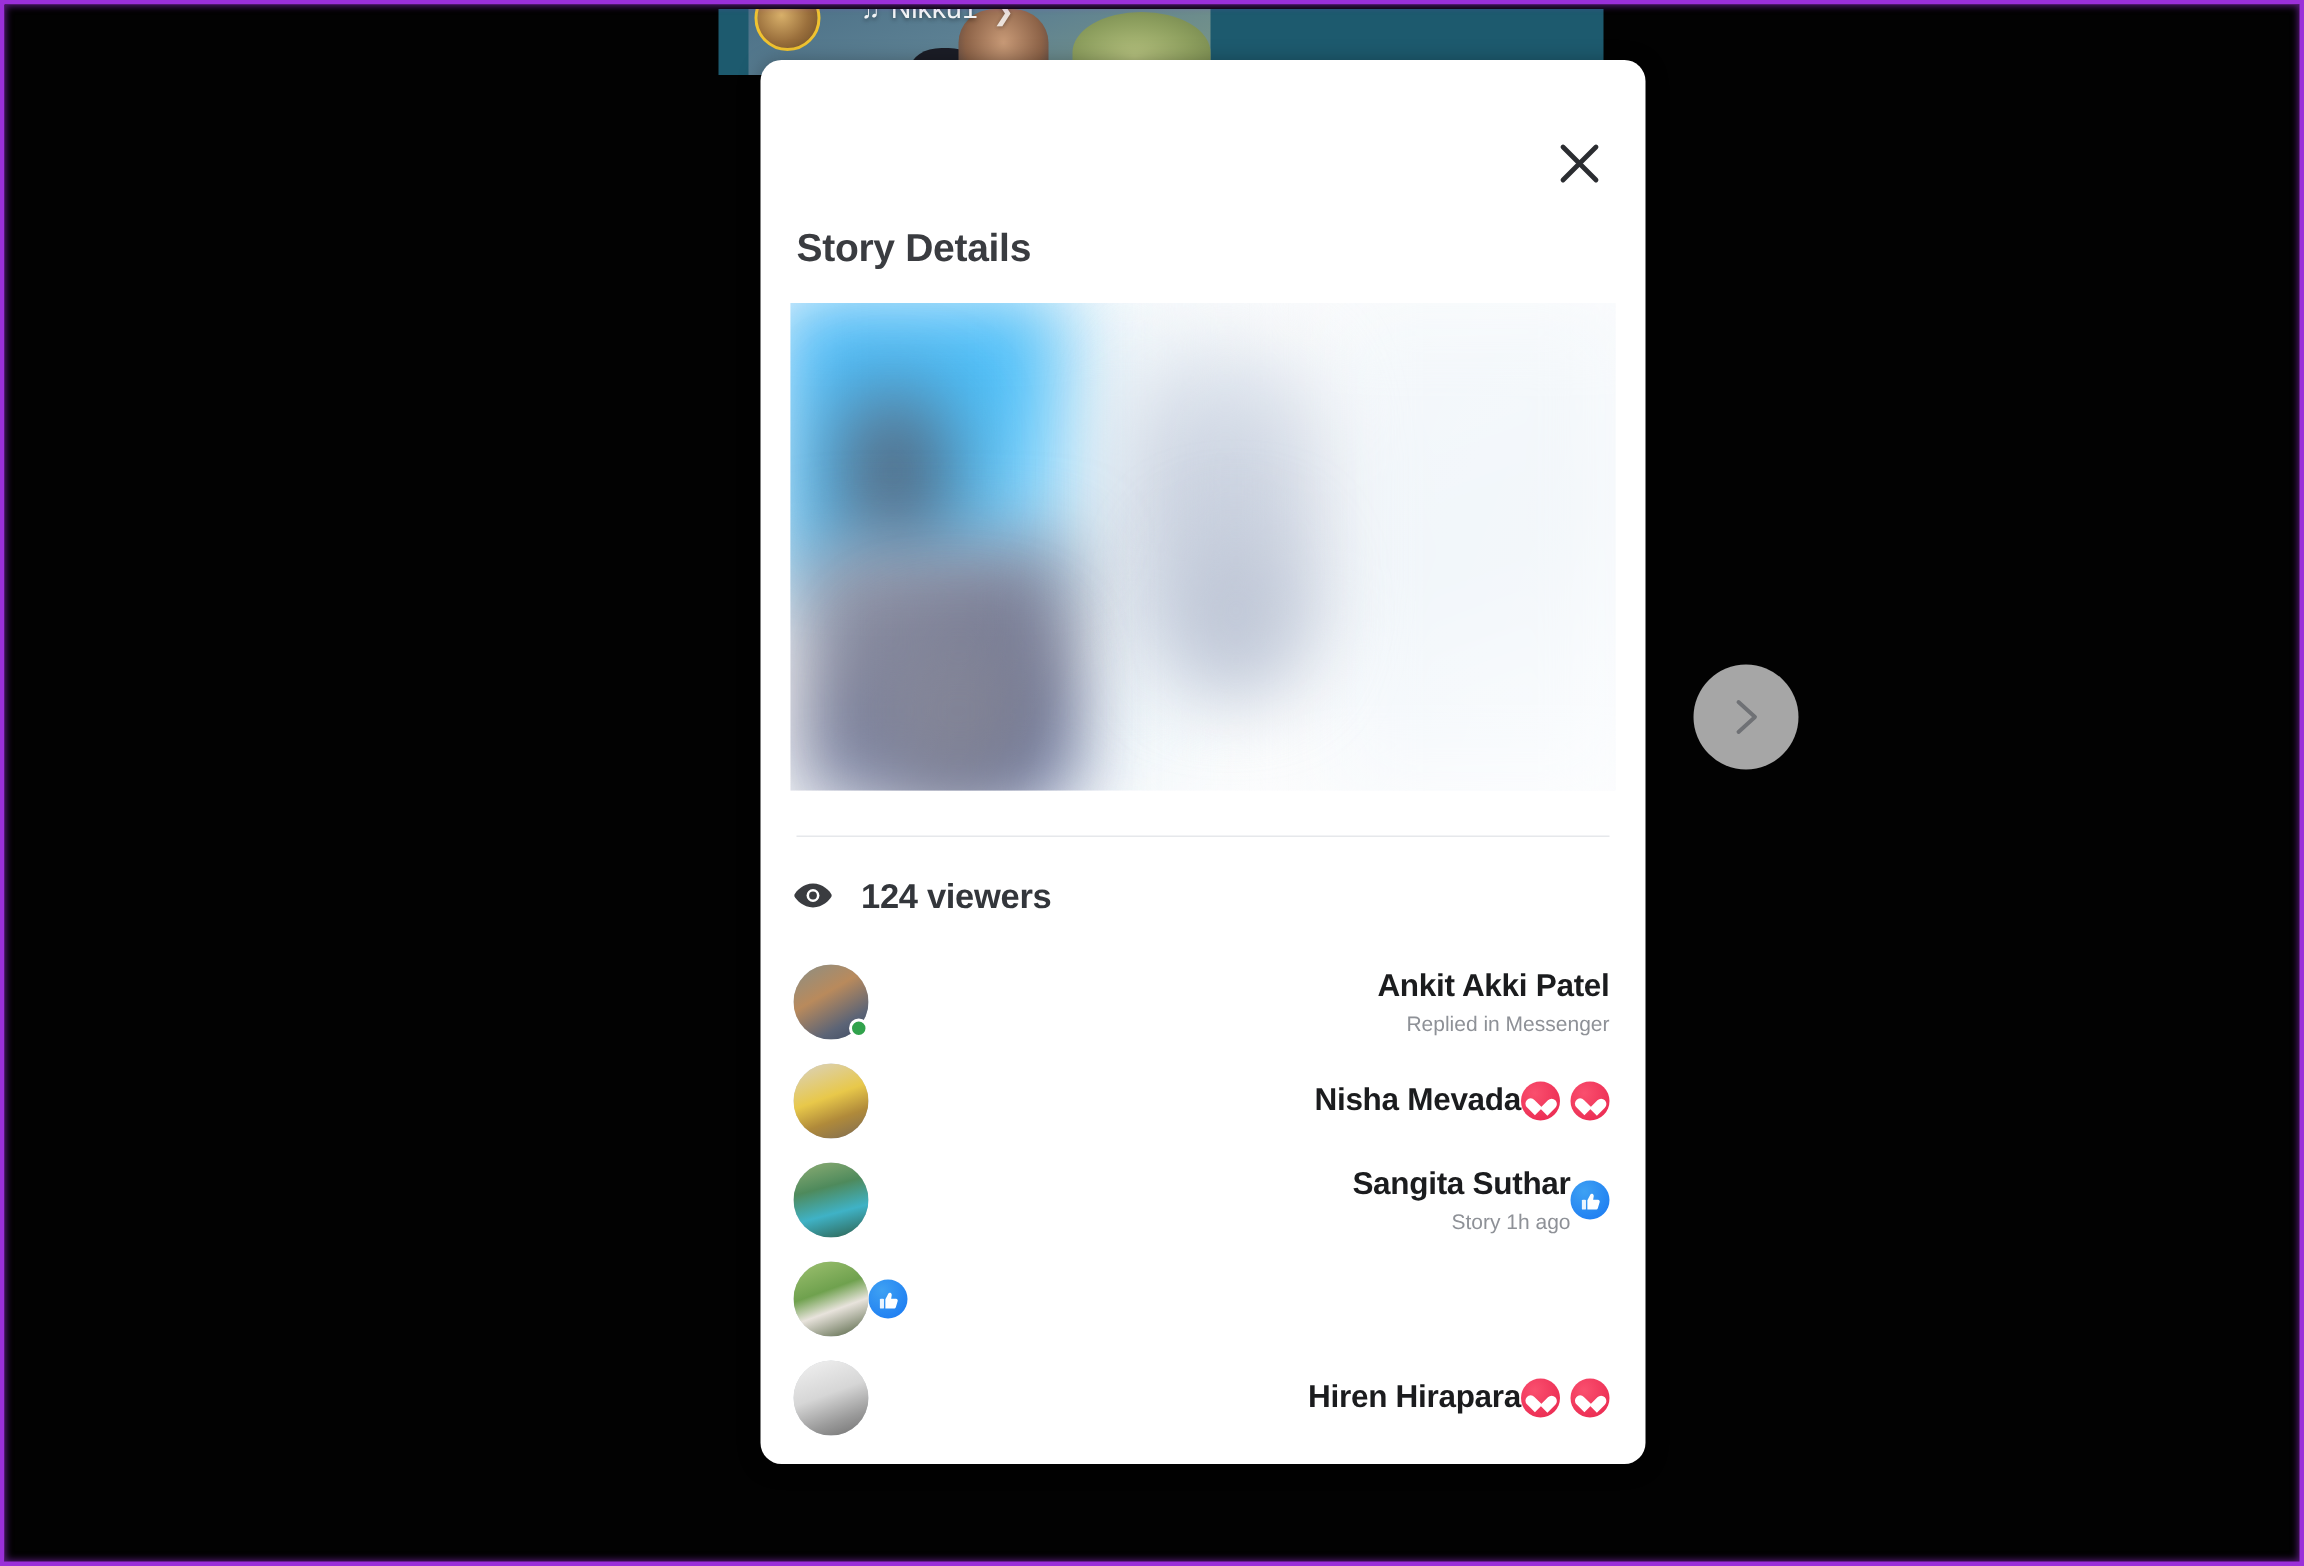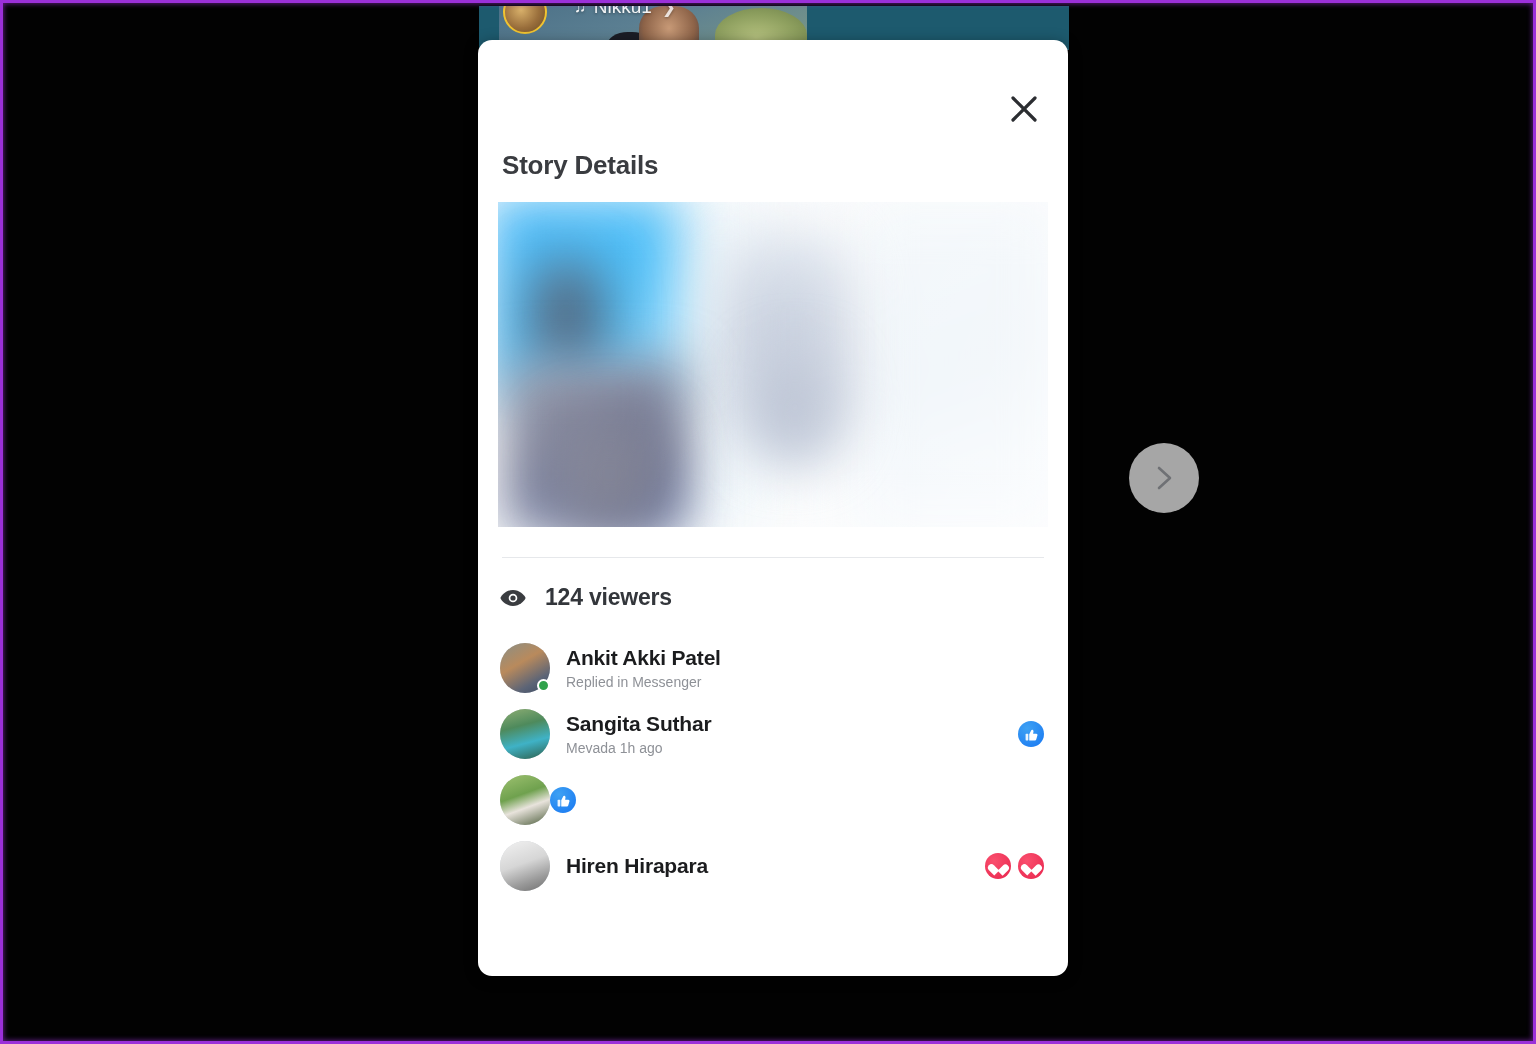--- a/index.html
+++ b/index.html
@@ -57,21 +57,21 @@
   }
   #story-plant{
     position:absolute; left:236px; top:2px; width:92px; height:54px;
     background:radial-gradient(ellipse at 45% 55%,#b9c47e 0%,#8fa05c 55%,#6d7f45 100%);
     border-radius:50% 50% 35% 35%;
     opacity:.95;
   }
 
   
   #modal{
-    position:absolute; left:475px; top:37px;
+    position:absolute; left:504px; top:37px;
     width:590px; height:936px;
     background:#ffffff;
     border-radius:14px;
     overflow:hidden;
     box-shadow:0 2px 14px rgba(0,0,0,.35);
   }
 
   #close-btn{
     position:absolute; right:22px; top:47px;
     width:44px; height:44px;
@@ -139,21 +139,21 @@
   .avatar{
     width:50px; height:50px; border-radius:50%;
     background:#cfd3d8; overflow:hidden; position:relative;
   }
   .avatar .ph{ position:absolute; inset:0; }
   .online-dot{
     position:absolute; right:0px; bottom:1px;
     width:13px; height:13px; border-radius:50%;
     background:#31a24c; border:2px solid #fff;
   }
-  .viewer-text{ margin-left:16px; flex:1 1 auto; min-width:0; }
+  .viewer-text{ margin-left:28px; flex:1 1 auto; min-width:0;text-align:right; }
   .viewer-name{
     font-size:21px; font-weight:bold; color:#1b1c1e;
     letter-spacing:-.2px; line-height:1.25;
   }
   .viewer-sub{
     font-size:14px; color:#8e9197; line-height:1.3; margin-top:1px;
   }
   .reactions{ display:flex; align-items:center; gap:7px; flex:0 0 auto; }
   .react{
     width:26px; height:26px; border-radius:50%;
@@ -250,26 +250,44 @@
           </div>
           <div class="viewer-text">
             <div class="viewer-name">Ankit Akki Patel</div>
             <div class="viewer-sub">Replied in Messenger</div>
           </div>
           <div class="reactions"></div>
         </div>
         <div class="viewer-row">
           <div class="avatar-wrap">
             <div class="avatar">
+              <div class="ph" style="background:linear-gradient(160deg,#d9d2c4 0%,#e8c84a 45%,#b08a3a 70%,#7b6a55 100%);"></div>
+            </div>
+          </div>
+          <div class="viewer-text">
+            <div class="viewer-name">Nisha Mevada</div>
+          </div>
+          <div class="reactions">
+            <span class="react love">
+              <span class="heart"></span>
+            </span>
+            <span class="react love">
+              <span class="heart"></span>
+            </span>
+          </div>
+        </div>
+        <div class="viewer-row">
+          <div class="avatar-wrap">
+            <div class="avatar">
               <div class="ph" style="background:linear-gradient(165deg,#8fae74 0%,#4e8a5c 35%,#3fb2c6 65%,#2d5e49 100%);"></div>
             </div>
           </div>
           <div class="viewer-text">
             <div class="viewer-name">Sangita Suthar</div>
-            <div class="viewer-sub">Mevada 1h ago</div>
+            <div class="viewer-sub">Story 1h ago</div>
           </div>
           <div class="reactions">
             <span class="react like">
               <svg width="15" height="15" viewBox="0 0 16 16">
                 <path d="M5.6 14.3h6.1c.62 0 1.16-.4 1.33-.98l1.33-4.5c.23-.78-.36-1.57-1.18-1.57H9.7l.42-2.4c.14-.8-.33-1.58-1.1-1.8-.5-.15-1.03.07-1.27.53L5.6 7.6v6.7z" fill="#fff"></path>
                 <rect x="1.7" y="7.2" width="2.9" height="7.1" rx=".7" fill="#fff" opacity=".9"></rect>
               </svg>
             </span>
           </div>
         </div>

